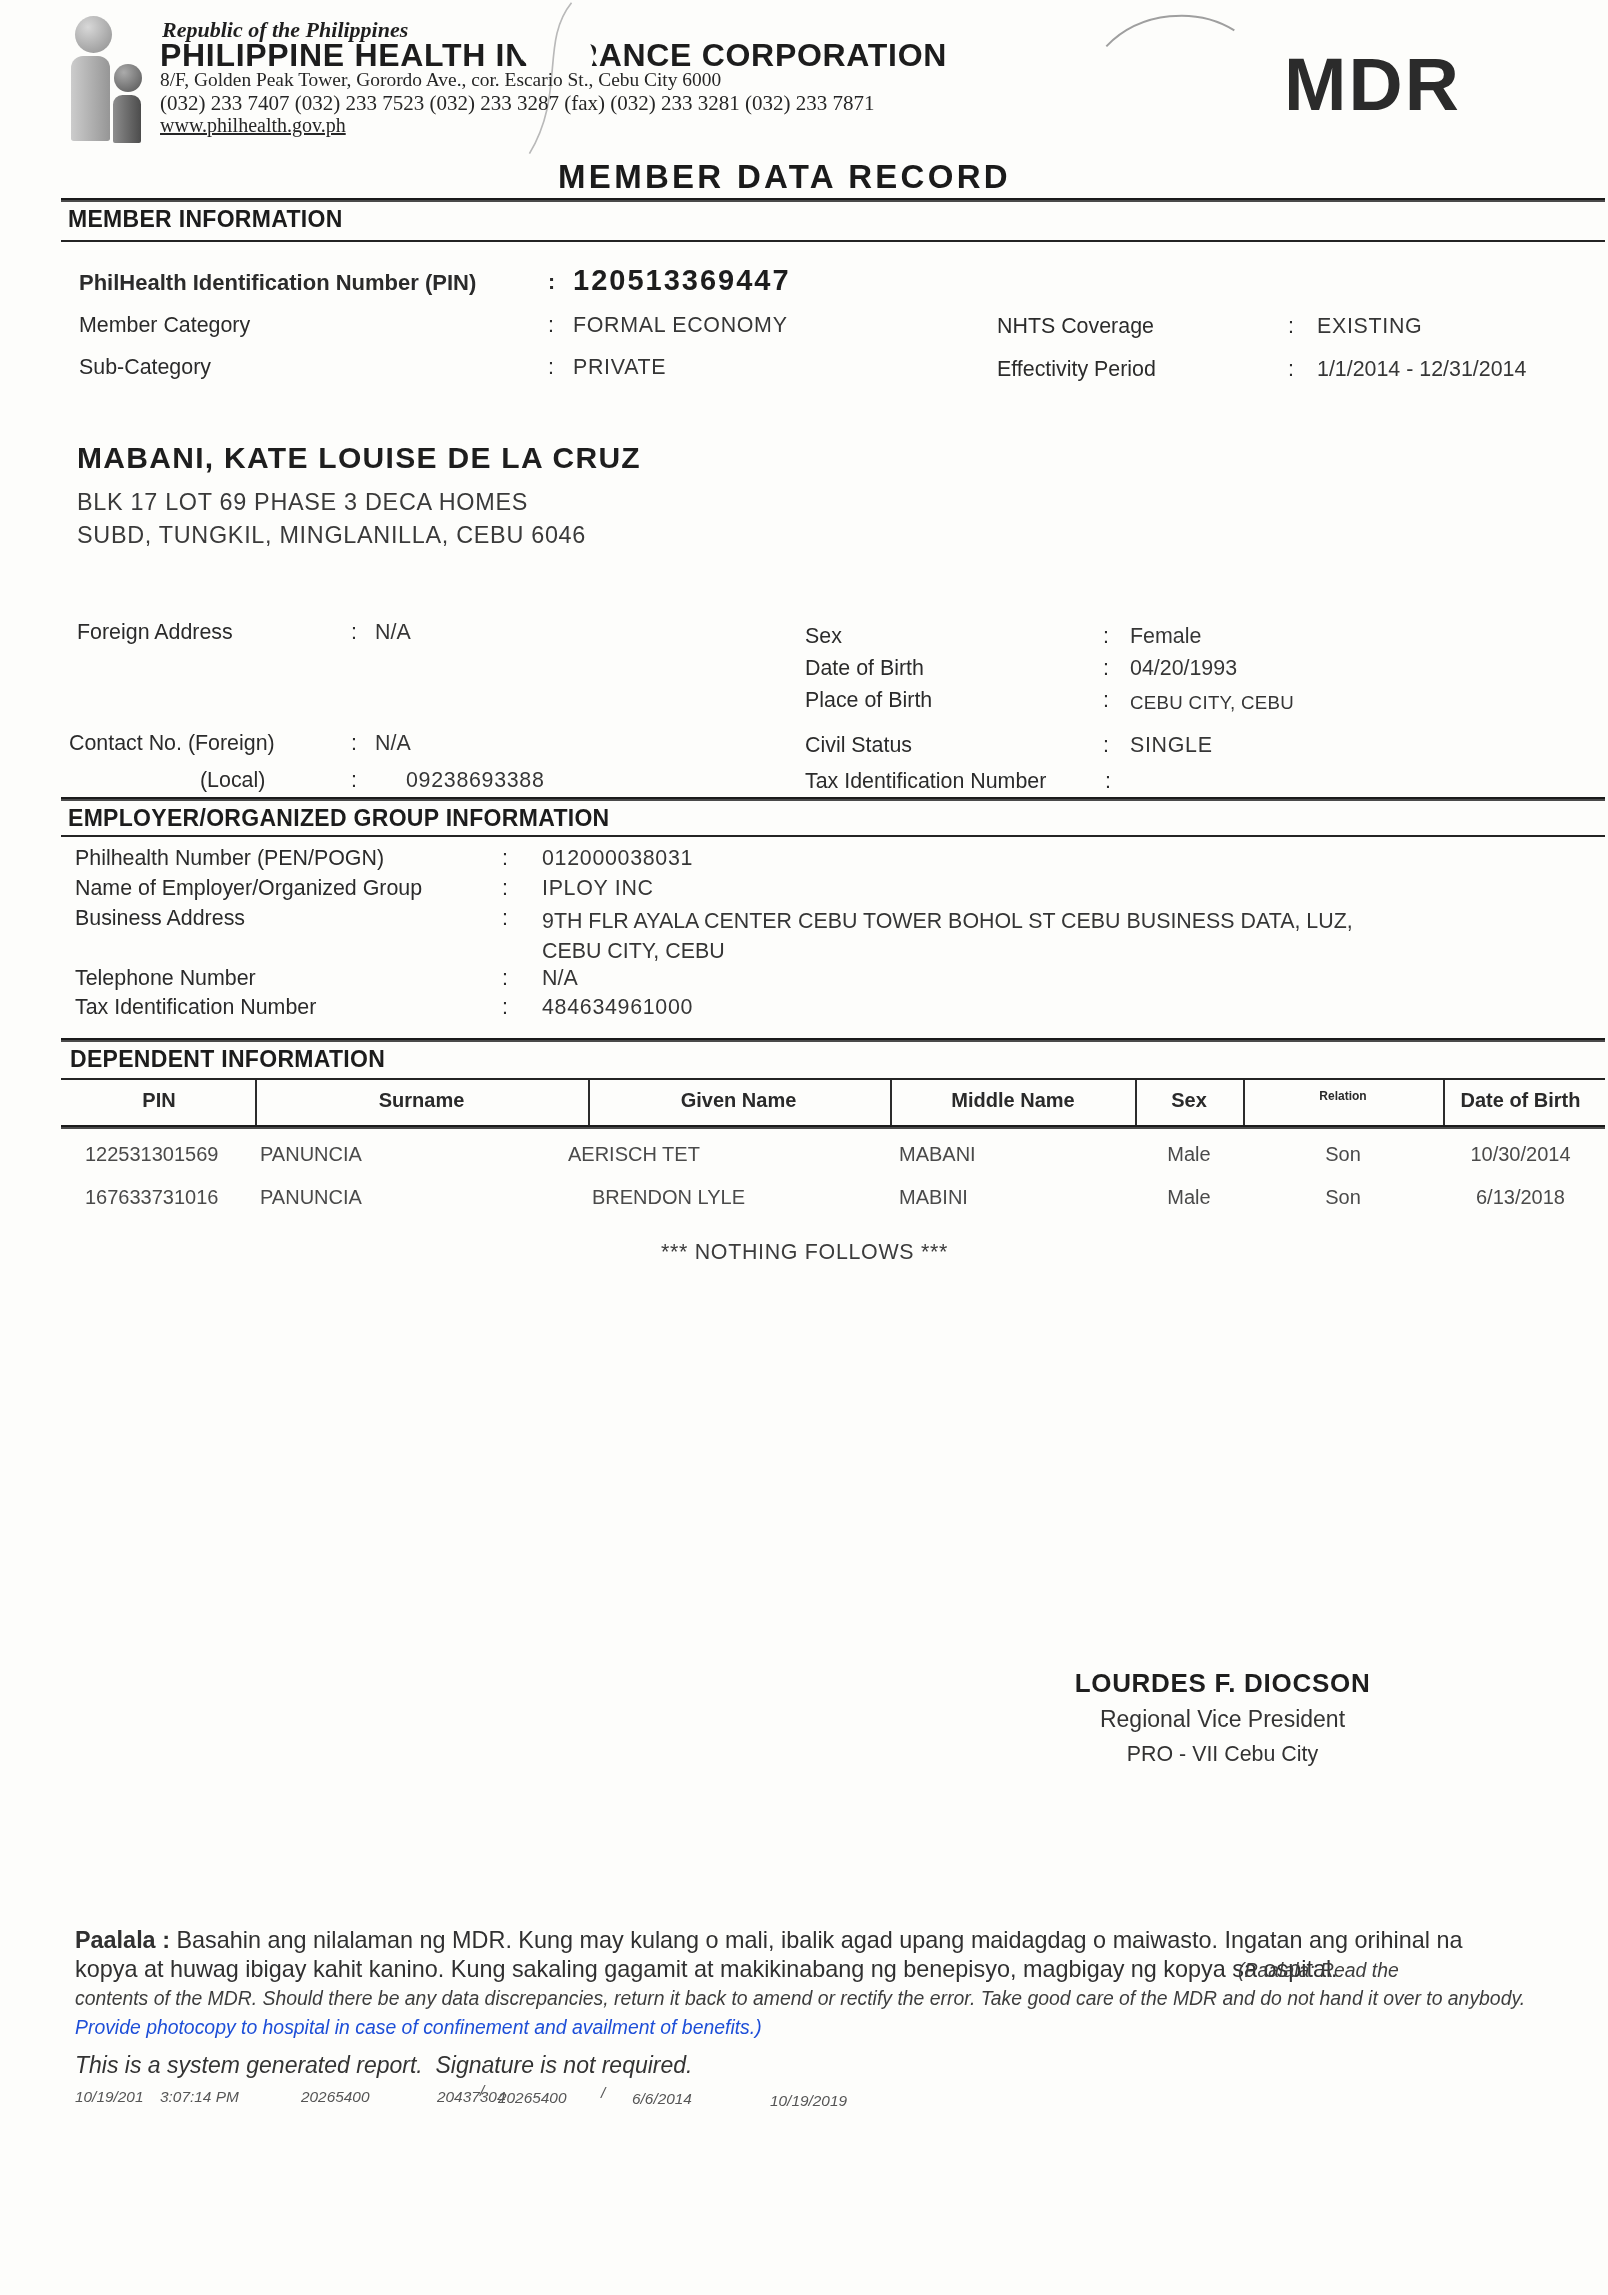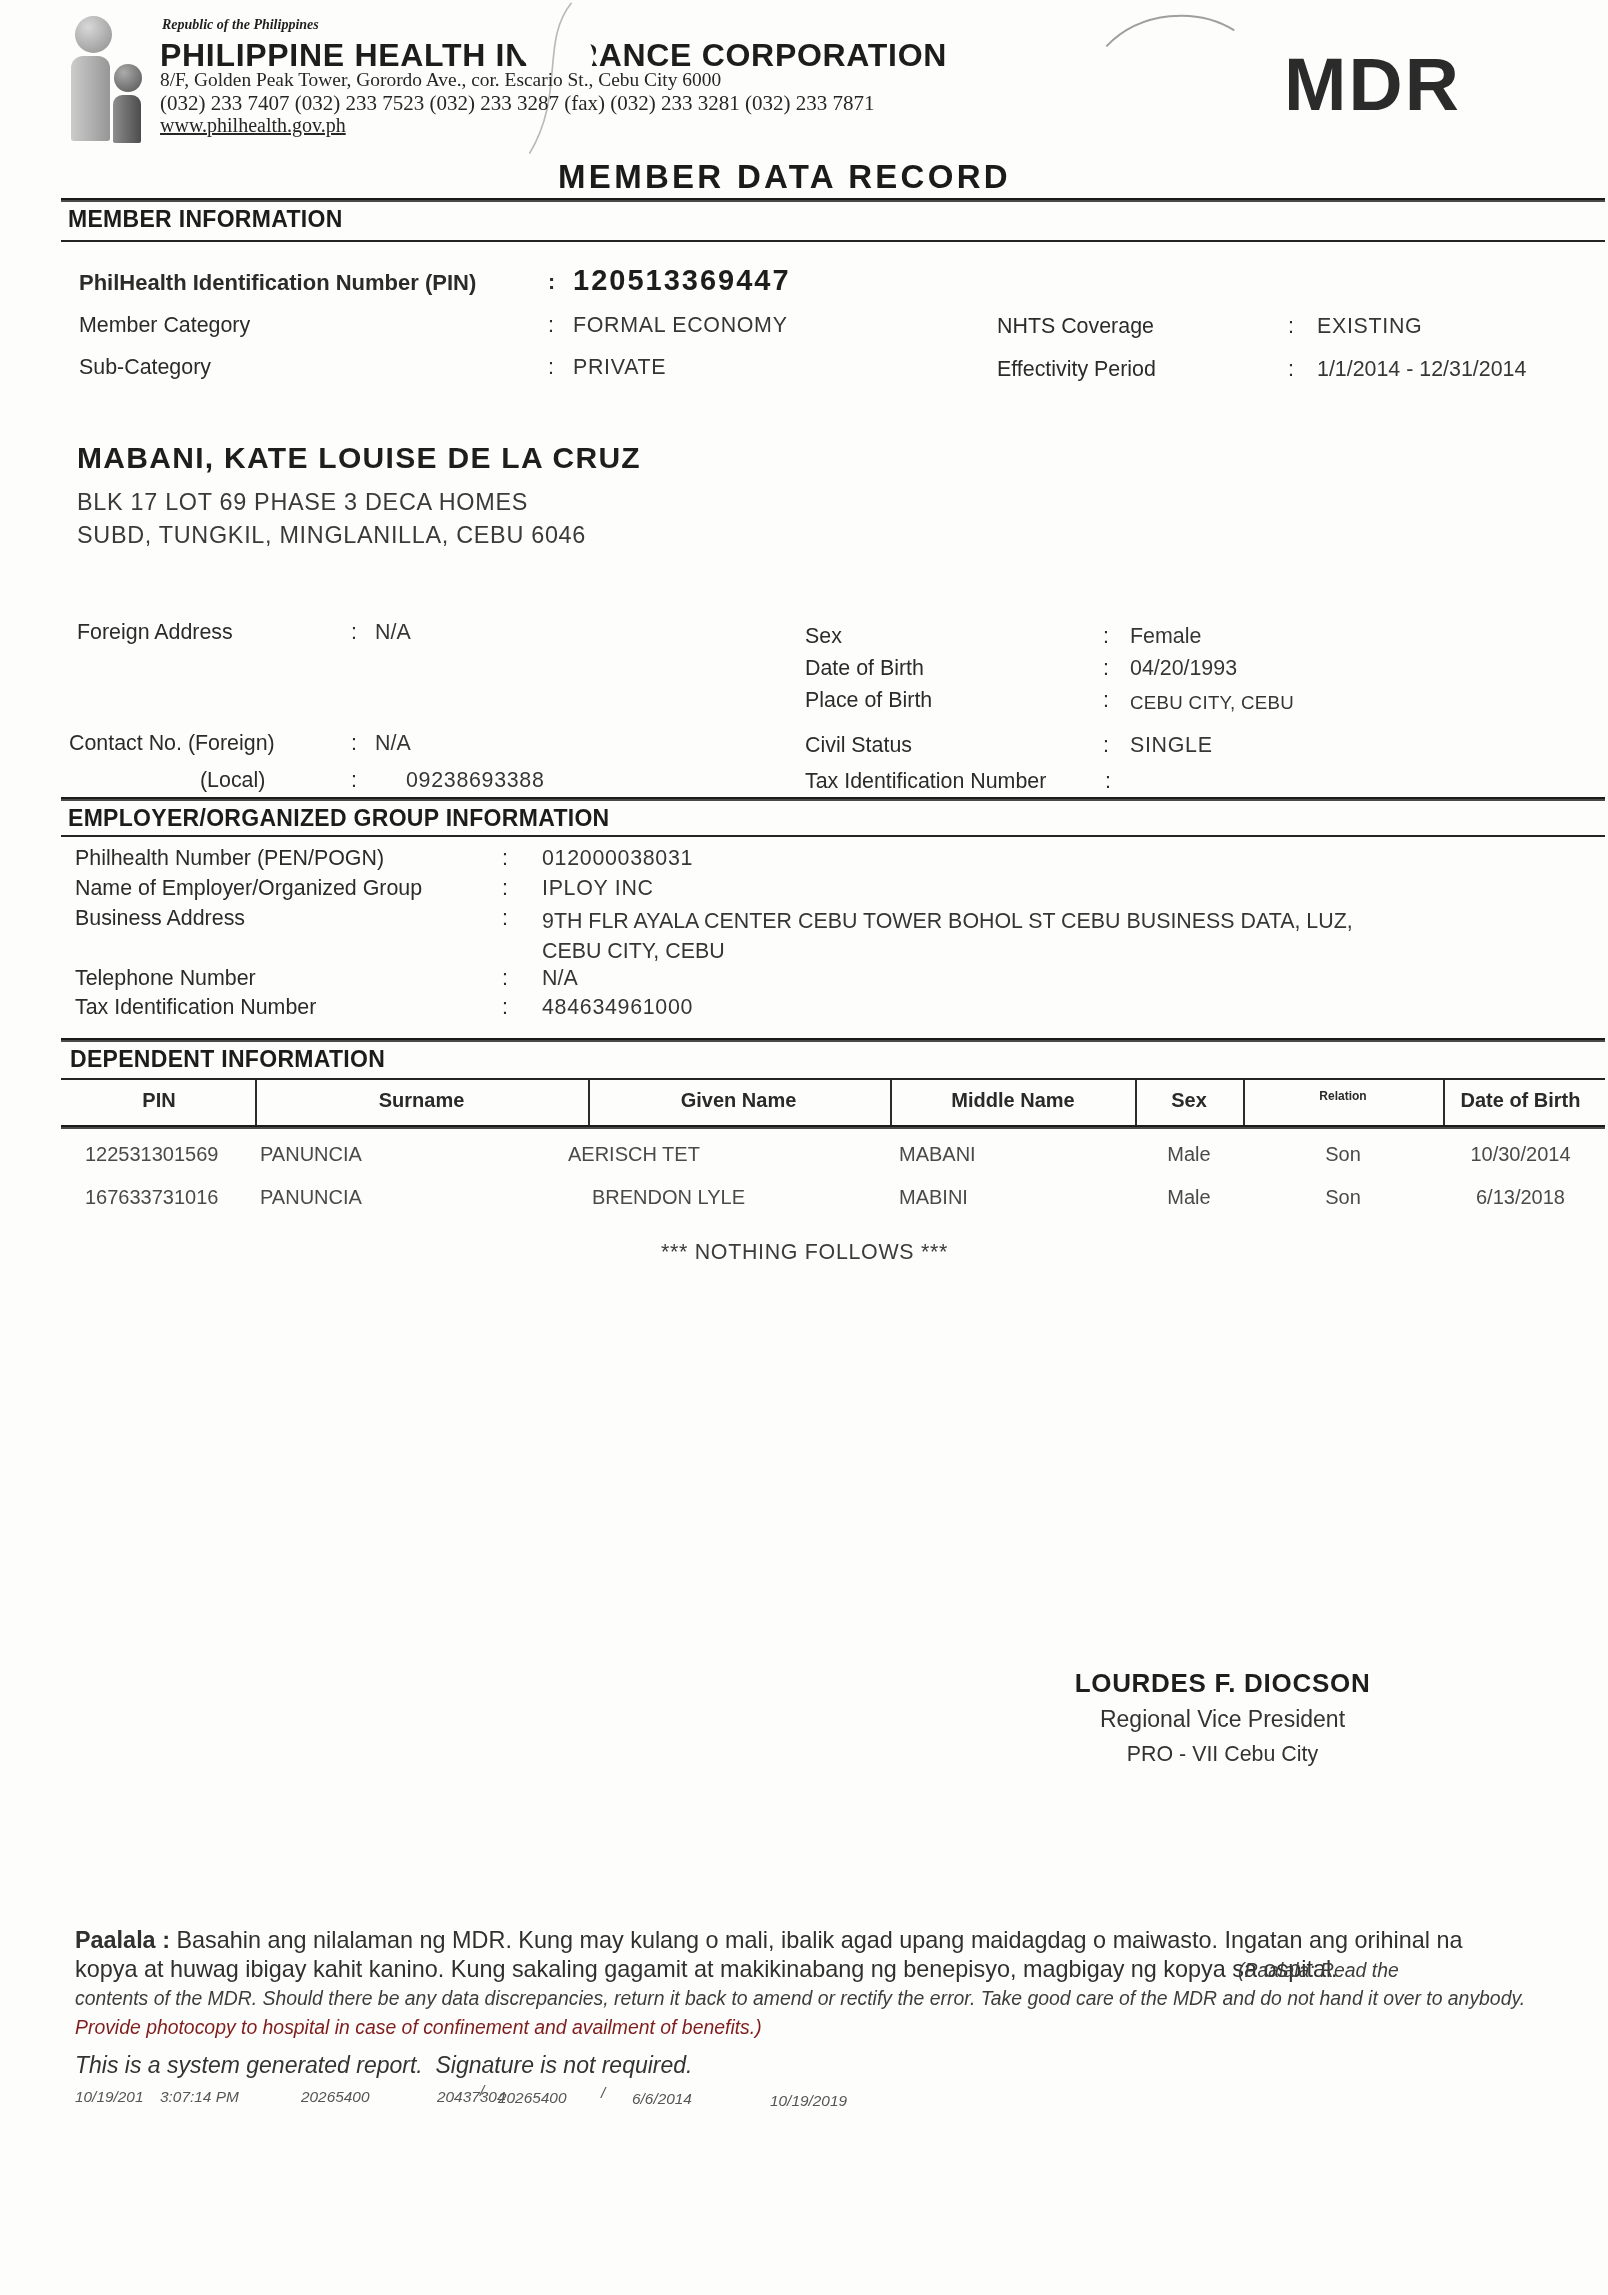--- a/index.html
+++ b/index.html
@@ -30,21 +30,21 @@
     <div style="position:absolute;left:5.3px;top:1.3px;width:37px;height:37px;border-radius:50%;
                 background:radial-gradient(circle at 35% 30%, #d8d8d8, #8d8d8d);"></div>
     <div style="position:absolute;left:1.3px;top:41px;width:39px;height:85px;border-radius:12px 12px 2.7px 2.7px;
                 background:linear-gradient(90deg,#cccccc,#969696);"></div>
     <div style="position:absolute;left:44px;top:49px;width:28px;height:28px;border-radius:50%;
                 background:radial-gradient(circle at 35% 30%, #ababab, #525252);"></div>
     <div style="position:absolute;left:43px;top:80px;width:28px;height:48px;border-radius:9.4px 9.4px 2px 2px;
                 background:linear-gradient(90deg,#8d8d8d,#4c4c4c);"></div>
   </div>
 
-  <div class="abs serif b i" style="left:162px;top:17.4px;font-size:14px;color:#1f1f1f;">Republic of the Philippines</div>
+  <div class="abs serif b i" style="left:162px;top:17.4px;font-size:22px;color:#1f1f1f;">Republic of the Philippines</div>
 
   <div class="abs b" style="left:160px;top:37px;font-size:32px;letter-spacing:0.7px;color:#1d1d1d;">PHILIPPINE HEALTH INSURANCE CORPORATION</div>
 
   <div class="abs" style="left:516px;top:23px;width:79px;height:55px;background:#fdfdfb;border-radius:50%;transform:rotate(18deg);"></div>
   <svg class="abs" style="left:488px;top:0;" width="147" height="157" viewBox="0 0 220 235">
     <path d="M125,4 C78,62 116,140 62,230" stroke="#b9b9b9" stroke-width="2.5" fill="none"></path>
   </svg>
   <svg class="abs" style="left:1101px;top:5.3px;" width="140" height="50" viewBox="0 0 210 75">
     <path d="M8,62 C60,8 145,4 200,38" stroke="#9f9f9f" stroke-width="3" fill="none"></path>
   </svg>
@@ -192,21 +192,21 @@
 
   <div class="abs" style="left:75px;top:1927px;font-size:23.4px;color:#303030;">
     <span class="b">Paalala :</span>
     <span>Basahin ang nilalaman ng MDR. Kung may kulang o mali, ibalik agad upang maidagdag o maiwasto. Ingatan ang orihinal na</span>
   </div>
   <div class="abs" style="left:75px;top:1956px;font-size:23.4px;color:#303030;">
     <span>kopya at huwag ibigay kahit kanino. Kung sakaling gagamit at makikinabang ng benepisyo, magbigay ng kopya sa ospital.</span>
     <span class="i" style="font-size:19.4px;color:#3d3d3d;margin-left:-106px;">(Paalala: Read the</span>
   </div>
   <div class="abs i" style="left:75px;top:1987px;font-size:19.4px;color:#3d3d3d;">contents of the MDR. Should there be any data discrepancies, return it back to amend or rectify the error. Take good care of the MDR and do not hand it over to anybody.</div>
-  <div class="abs i" style="left:75px;top:2016px;font-size:19.4px;color:#7f1d1d;">Provide photocopy to hospital in case of confinement and availment of benefits.)</div>
+  <div class="abs i" style="left:75px;top:2016px;font-size:19.4px;color:#1d4ed8;">Provide photocopy to hospital in case of confinement and availment of benefits.)</div>
 
   <div class="abs i" style="left:75px;top:2052px;font-size:23px;color:#333;white-space:pre;">This is a system generated report.  Signature is not required.</div>
 
   <div class="abs meta" style="left:75px;top:2088px;">10/19/201</div>
   <div class="abs meta" style="left:160px;top:2088px;">3:07:14 PM</div>
   <div class="abs meta" style="left:301px;top:2088px;">20265400</div>
   <div class="abs meta" style="left:437px;top:2088px;">20437304</div>
   <div class="abs meta" style="left:480px;top:2082px;">/</div>
   <div class="abs meta" style="left:498px;top:2089px;">20265400</div>
   <div class="abs meta" style="left:601px;top:2084px;">/</div>

